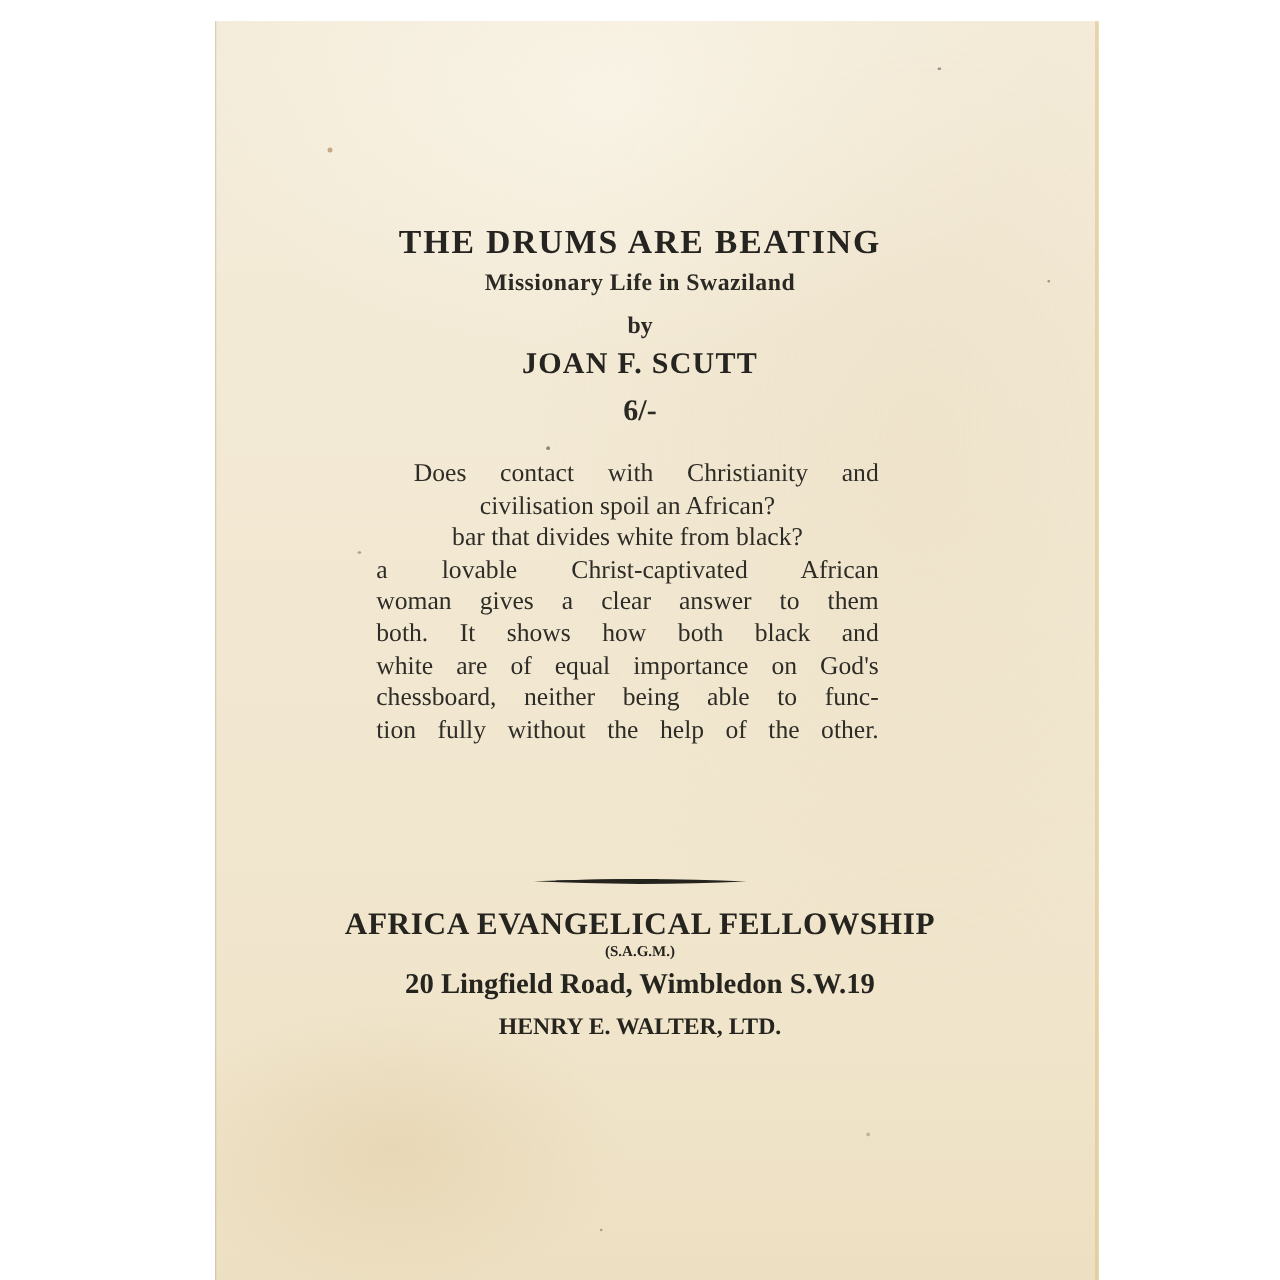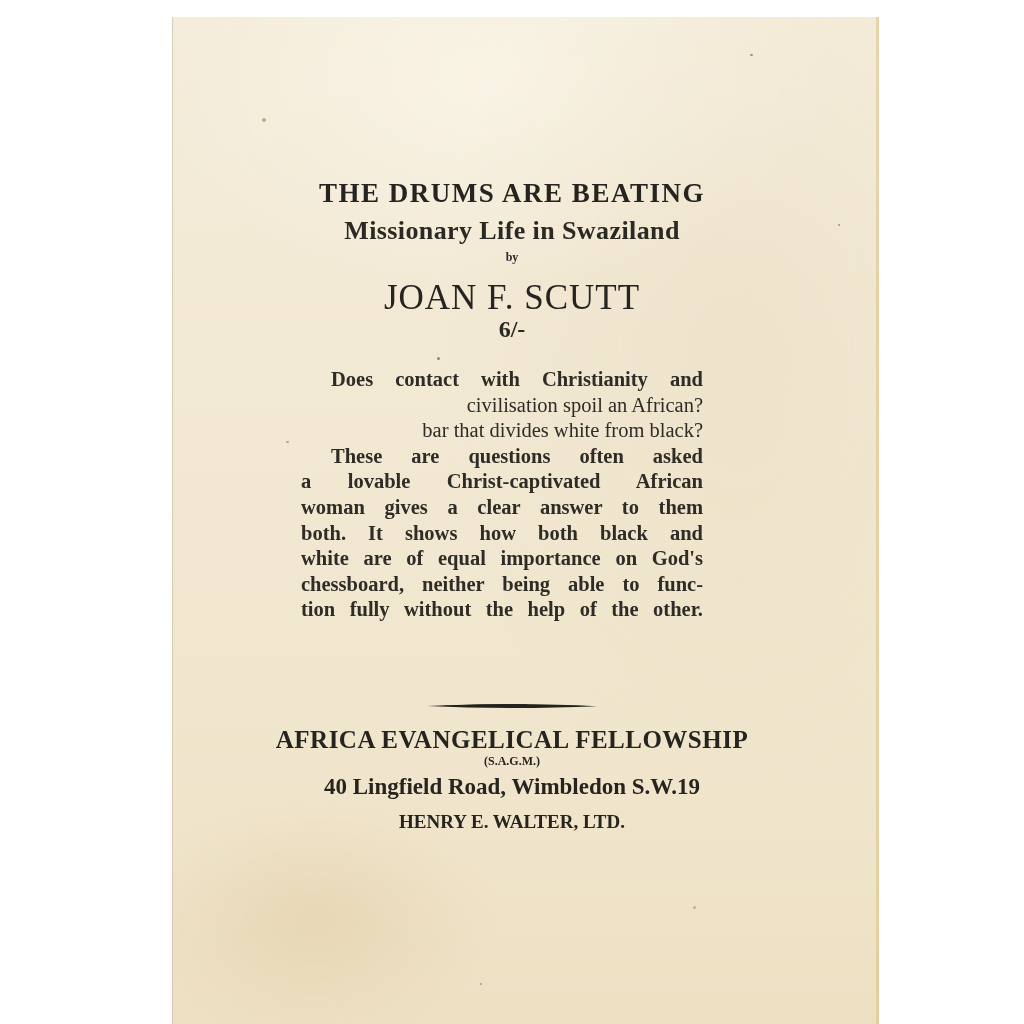--- a/index.html
+++ b/index.html
@@ -17,31 +17,31 @@
       radial-gradient(ellipse 260px 170px at 20% 88%, rgba(213,186,140,0.28), transparent 70%),
       radial-gradient(ellipse 420px 620px at 80% 32%, rgba(224,205,170,0.22), transparent 72%),
       radial-gradient(ellipse 500px 300px at 45% 6%, rgba(255,253,244,0.45), transparent 70%),
       linear-gradient(to bottom, #f4ecda 0%, #f2e8d2 45%, #f0e5cb 78%, #eddfc1 100%);
     border-left:1px solid rgba(182,170,148,0.45);
     box-shadow:inset -3px 0 0 rgba(216,186,118,0.45);
     padding-left:28px;
   }
   .block{position:absolute;left:0;width:678px;text-align:center;color:#2b2924;}
   .title{top:161px;font-size:27px;font-weight:bold;letter-spacing:1.5px;color:#262420;}
-  .subtitle{top:199px;font-size:26px;font-weight:bold;letter-spacing:0.4px;}
-  .byline{top:233px;font-size:12px;font-weight:bold;}
-  .author{top:261px;font-size:35px;font-weight:normal;letter-spacing:1px;color:#262420;}
+  .subtitle{top:199px;font-size:19px;font-weight:bold;letter-spacing:0.4px;}
+  .byline{top:233px;font-size:19px;font-weight:bold;}
+  .author{top:261px;font-size:24px;font-weight:bold;letter-spacing:1px;color:#262420;}
   .price{top:299px;font-size:24px;font-weight:bold;}
   .blurb{
     position:absolute;top:350px;left:128px;width:402px;
     font-size:20.5px;line-height:25.6px;color:#2e2c26;
   }
-  .line{text-align:right;}
+  .line{text-align:center;}
   .line.i{text-indent:30px;}
-  .line.j{text-align:justify;text-align-last:justify;font-weight:bold;}
+  .line.j{text-align:justify;text-align-last:justify;}
   .rule{position:absolute;top:679px;left:254px;width:170px;height:8px;}
   .pub-name{top:709px;font-size:25px;font-weight:bold;letter-spacing:0.5px;color:#26241e;}
   .pub-abbr{top:737px;font-size:12px;font-weight:bold;color:#26241e;}
   .pub-addr{top:757px;font-size:23px;font-weight:bold;color:#26241e;}
   .printer-name{top:794px;font-size:19px;font-weight:bold;color:#26241e;}
   .printer-addr{top:814px;font-size:16.5px;font-weight:bold;color:#26241e;}
   
   .edge-marks{
     position:absolute;left:2px;bottom:1px;width:672px;height:4px;
     background:repeating-linear-gradient(90deg,
@@ -73,39 +73,38 @@
     <div class="block title">THE DRUMS ARE BEATING</div>
     <div class="block subtitle">Missionary Life in Swaziland</div>
     <div class="block byline">by</div>
     <div class="block author">JOAN F. SCUTT</div>
     <div class="block price">6/-</div>
 
     <div class="blurb">
       <div class="line i j">Does contact with Christianity and</div>
       <div class="line">civilisation spoil an African?</div>
       <div class="line">bar that divides white from black?</div>
-      <div class="line i j">These are questions often asked</div>
       <div class="line j">a lovable Christ-captivated African</div>
       <div class="line j">woman gives a clear answer to them</div>
       <div class="line j">both. It shows how both black and</div>
       <div class="line j">white are of equal importance on God's</div>
       <div class="line j">chessboard, neither being able to func-</div>
       <div class="line j">tion fully without the help of the other.</div>
     </div>
 
     <div class="rule">
       <svg width="170" height="8" viewBox="0 0 170 8">
         <path d="M0 4 Q 38 2.4, 85 2.1 Q 132 2.4, 170 4.2 Q 130 5.9, 84 6.1 Q 40 5.8, 0 4 Z" fill="#23221d"></path>
         <path d="M18 3.4 Q 60 1.9, 100 2.2 L 100 3 Q 60 2.6, 18 3.9 Z" fill="#23221d"></path>
       </svg>
     </div>
 
     <div class="block pub-name">AFRICA EVANGELICAL FELLOWSHIP</div>
     <div class="block pub-abbr">(S.A.G.M.)</div>
-    <div class="block pub-addr">40 Lingfield Road, Wimbledon S.W.19</div>
+    <div class="block pub-addr">20 Lingfield Road, Wimbledon S.W.19</div>
     <div class="block printer-name">HENRY E. WALTER, LTD.</div>
 
     <span class="speck s1"></span>
     <span class="speck s2"></span>
     <span class="speck s3"></span>
     <span class="speck s4"></span>
     <span class="speck s5"></span>
     <span class="speck s6"></span>
     <span class="speck s7"></span>
 

